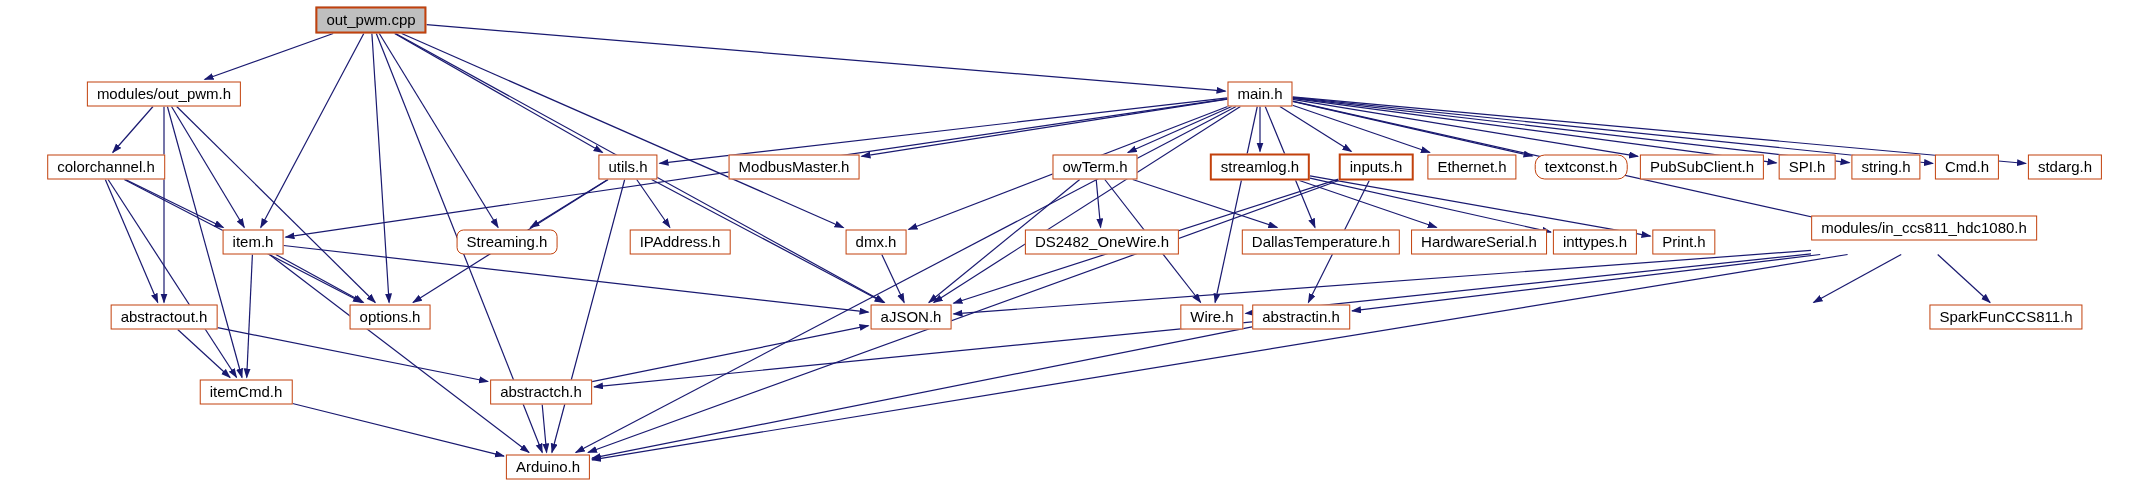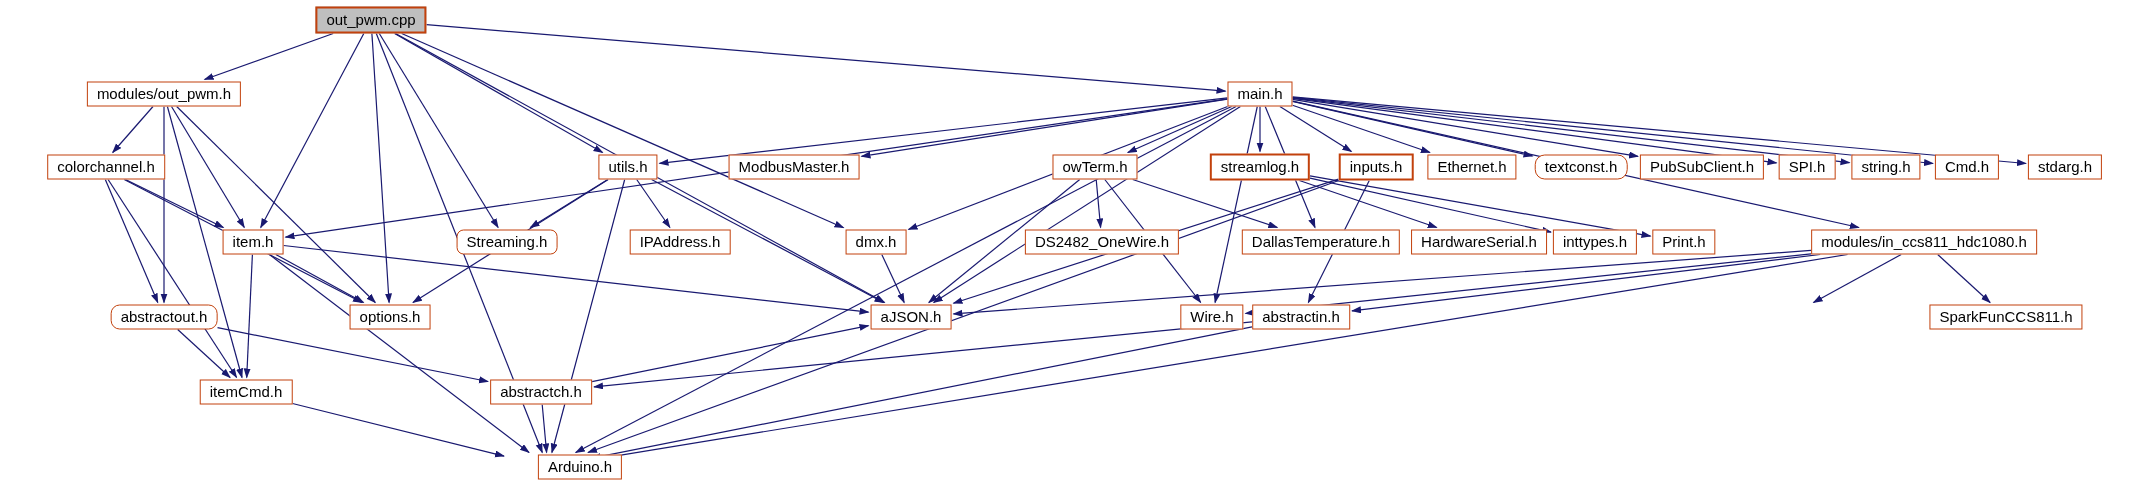--- a/index.html
+++ b/index.html
@@ -152,24 +152,24 @@
       <div class="node" style="left: 2065px; top: 167px;">stdarg.h</div>
       <div class="node" style="left: 253px; top: 242px;">item.h</div>
       <div class="node" style="left: 507px; top: 242px; border-radius: 7px;">Streaming.h</div>
       <div class="node" style="left: 680px; top: 242px;">IPAddress.h</div>
       <div class="node" style="left: 876px; top: 242px;">dmx.h</div>
       <div class="node" style="left: 1102px; top: 242px;">DS2482_OneWire.h</div>
       <div class="node" style="left: 1321px; top: 242px;">DallasTemperature.h</div>
       <div class="node" style="left: 1479px; top: 242px;">HardwareSerial.h</div>
       <div class="node" style="left: 1595px; top: 242px;">inttypes.h</div>
       <div class="node" style="left: 1684px; top: 242px;">Print.h</div>
-      <div class="node" style="left: 1924px; top: 242px;">modules/in_ccs811_hdc1080.h</div>
-      <div class="node" style="left: 164px; top: 317px; border-radius: 9px;">abstractout.h</div>
+      <div class="node" style="left: 1924px; top: 228px;">modules/in_ccs811_hdc1080.h</div>
+      <div class="node" style="left: 164px; top: 317px;">abstractout.h</div>
       <div class="node" style="left: 390px; top: 317px;">options.h</div>
       <div class="node" style="left: 911px; top: 317px;">aJSON.h</div>
       <div class="node" style="left: 1212px; top: 317px;">Wire.h</div>
       <div class="node" style="left: 1301px; top: 317px;">abstractin.h</div>
       <div class="node" style="left: 2006px; top: 317px;">SparkFunCCS811.h</div>
       <div class="node" style="left: 246px; top: 392px;">itemCmd.h</div>
       <div class="node" style="left: 541px; top: 392px;">abstractch.h</div>
-      <div class="node" style="left: 548px; top: 467px; margin-left: 32px;">Arduino.h</div>
+      <div class="node" style="left: 548px; top: 467px;">Arduino.h</div>
     </div>
 </div>
 
 </body></html>

